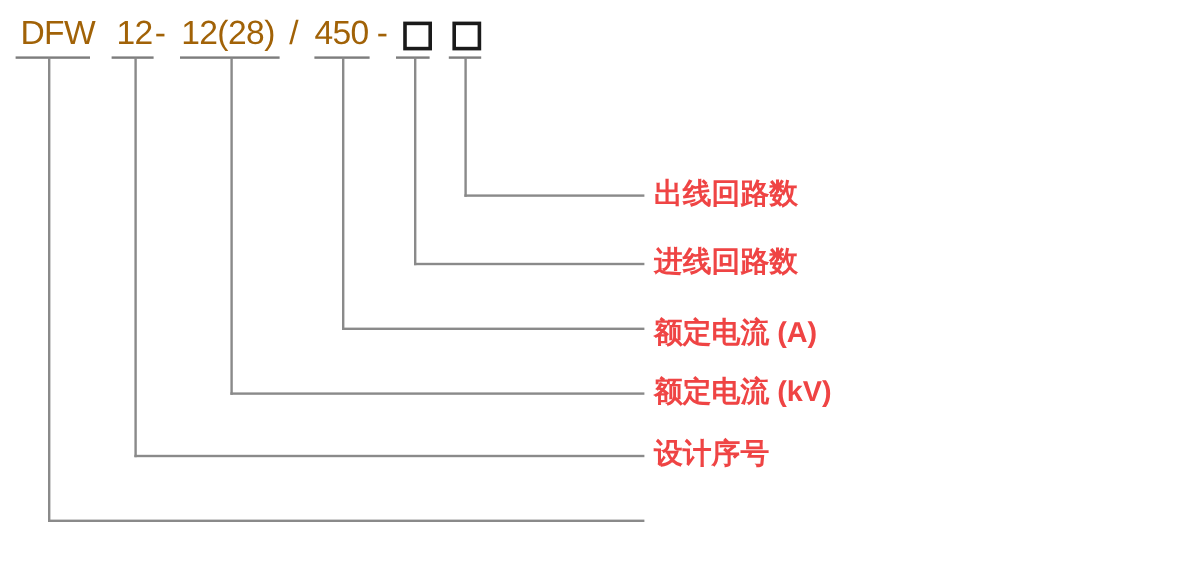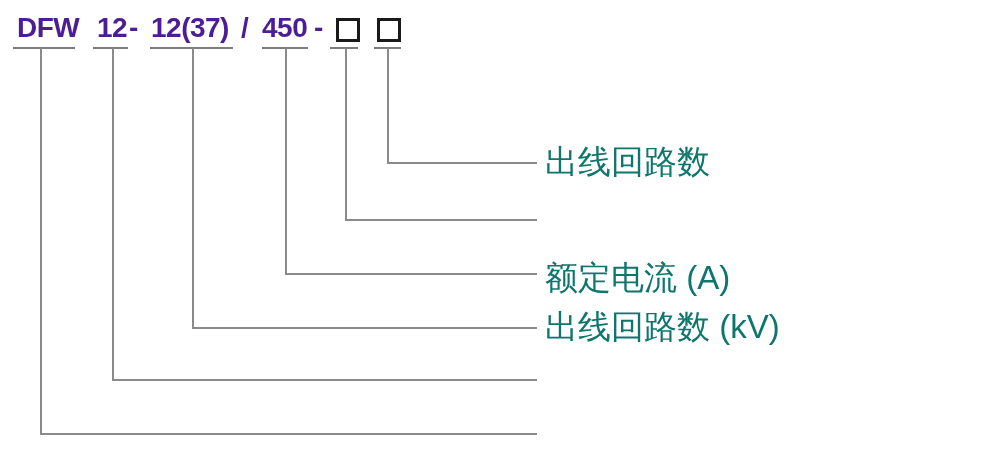--- a/index.html
+++ b/index.html
@@ -12,22 +12,22 @@
     font-family: "Liberation Sans", "DejaVu Sans", sans-serif;
     overflow: hidden;
   }
   
   .code-seg {
     position: absolute;
     top: 12px;
     height: 34px;
     line-height: 32px;
     font-size: 28px;
-    font-weight: 700;
-    color: #4c1d95;
+    font-weight: 400;
+    color: #a16207;
     letter-spacing: -0.5px;
     white-space: nowrap;
     text-align: center;
   }
   
   .ph-box {
     position: absolute;
     top: 18px;
     width: 24px;
     height: 24px;
@@ -52,35 +52,35 @@
     position: absolute;
     height: 2px;
     background: #8a8a8a;
   }
   
   .label {
     position: absolute;
     left: 545px;
     height: 34px;
     line-height: 34px;
-    font-size: 33px;
-    font-weight: 400;
-    color: #0f766e;
+    font-size: 24px;
+    font-weight: 700;
+    color: #ef4444;
     white-space: nowrap;
   }
 </style>
 </head>
 <body>
 
 <div class="diagram">
 
   <span class="code-seg" style="left:17px">DFW</span>
   <span class="code-seg" style="left:97px">12</span>
   <span class="code-seg" style="left:129px">-</span>
-  <span class="code-seg" style="left:151px">12(37)</span>
+  <span class="code-seg" style="left:151px">12(28)</span>
   <span class="code-seg" style="left:241px">/</span>
   <span class="code-seg" style="left:262px">450</span>
   <span class="code-seg" style="left:314px">-</span>
   <span class="ph-box" style="left:336px"></span>
   <span class="ph-box" style="left:377px"></span>
 
   <div class="underline" style="left:13px;  width:62px"></div>
   <div class="underline" style="left:93px;  width:35px"></div>
   <div class="underline" style="left:150px; width:83px"></div>
   <div class="underline" style="left:262px; width:46px"></div>
@@ -95,16 +95,18 @@
   <div class="vline" style="left:387px; height:116px"></div>
 
   <div class="hline" style="top:162px; left:387px; width:150px"></div>
   <div class="hline" style="top:219px; left:345px; width:192px"></div>
   <div class="hline" style="top:273px; left:285px; width:252px"></div>
   <div class="hline" style="top:327px; left:192px; width:345px"></div>
   <div class="hline" style="top:379px; left:112px; width:425px"></div>
   <div class="hline" style="top:433px; left:40px;  width:497px"></div>
 
   <div class="label" style="top:145px">出线回路数</div>
+  <div class="label" style="top:202px">进线回路数</div>
   <div class="label" style="top:261px">额定电流 (A)</div>
-  <div class="label" style="top:310px">出线回路数 (kV)</div>
+  <div class="label" style="top:310px">额定电流 (kV)</div>
+  <div class="label" style="top:362px">设计序号</div>
 
 </div>
 
 </body></html>

